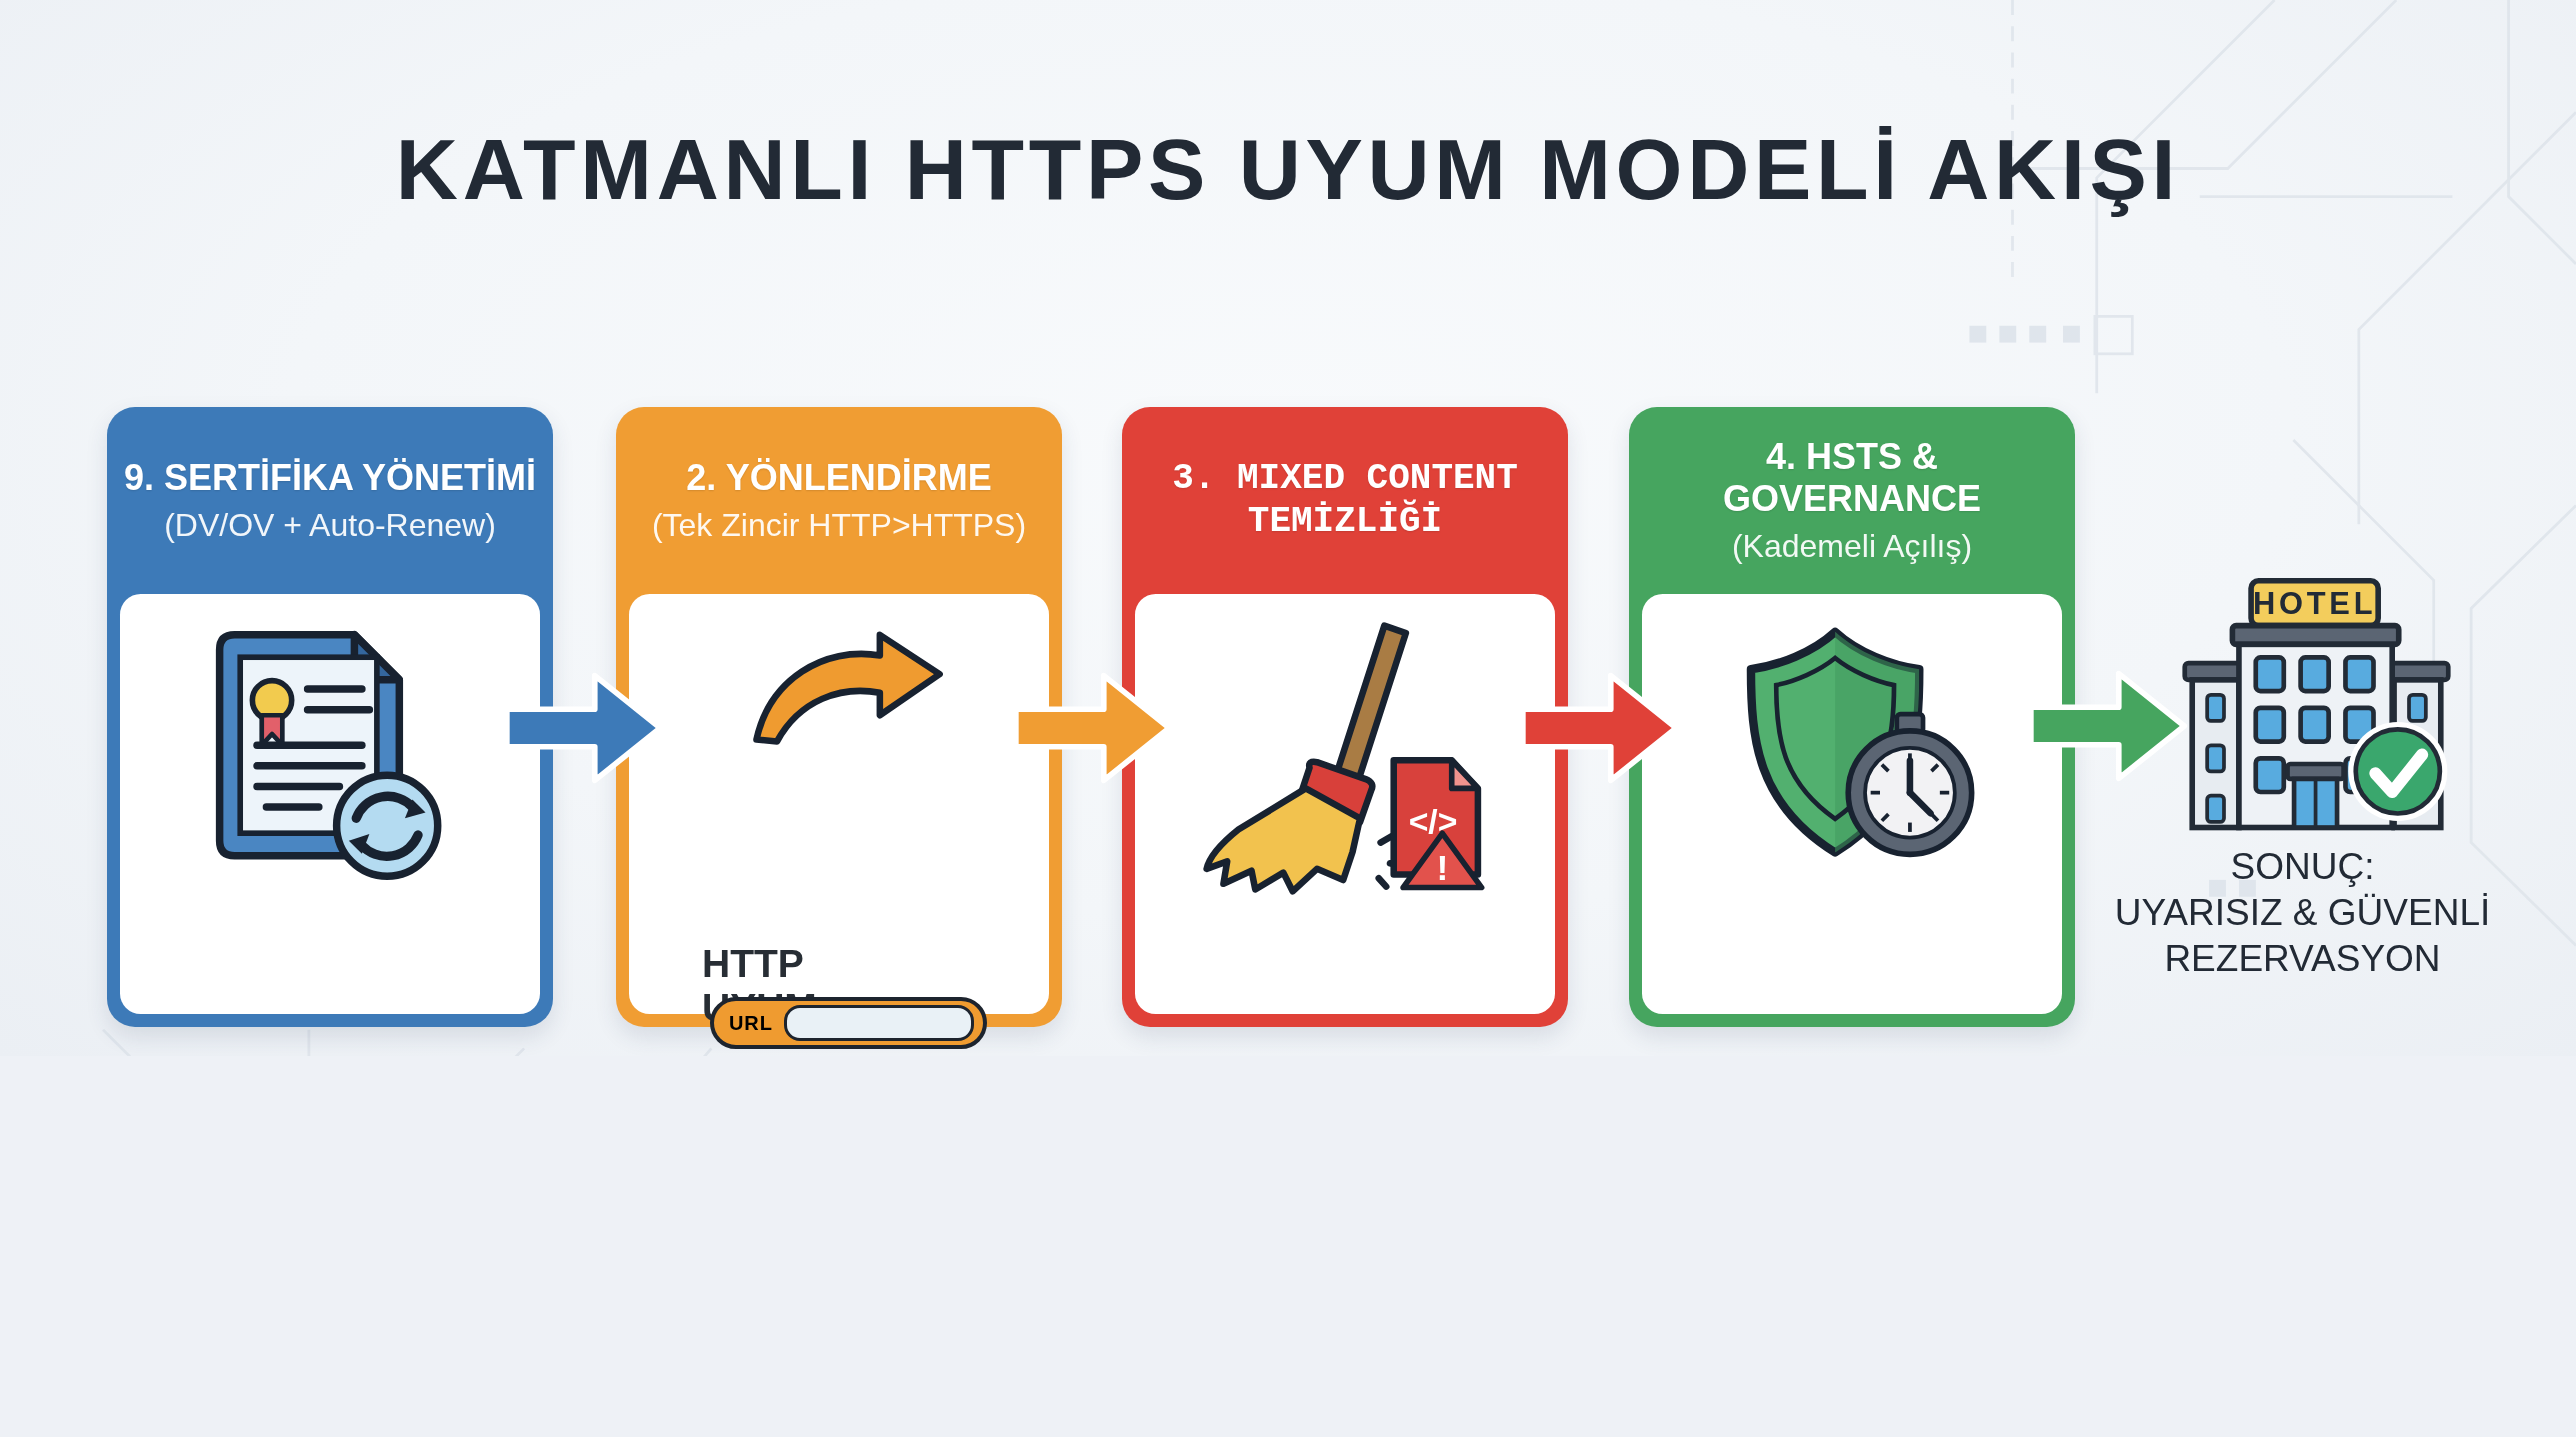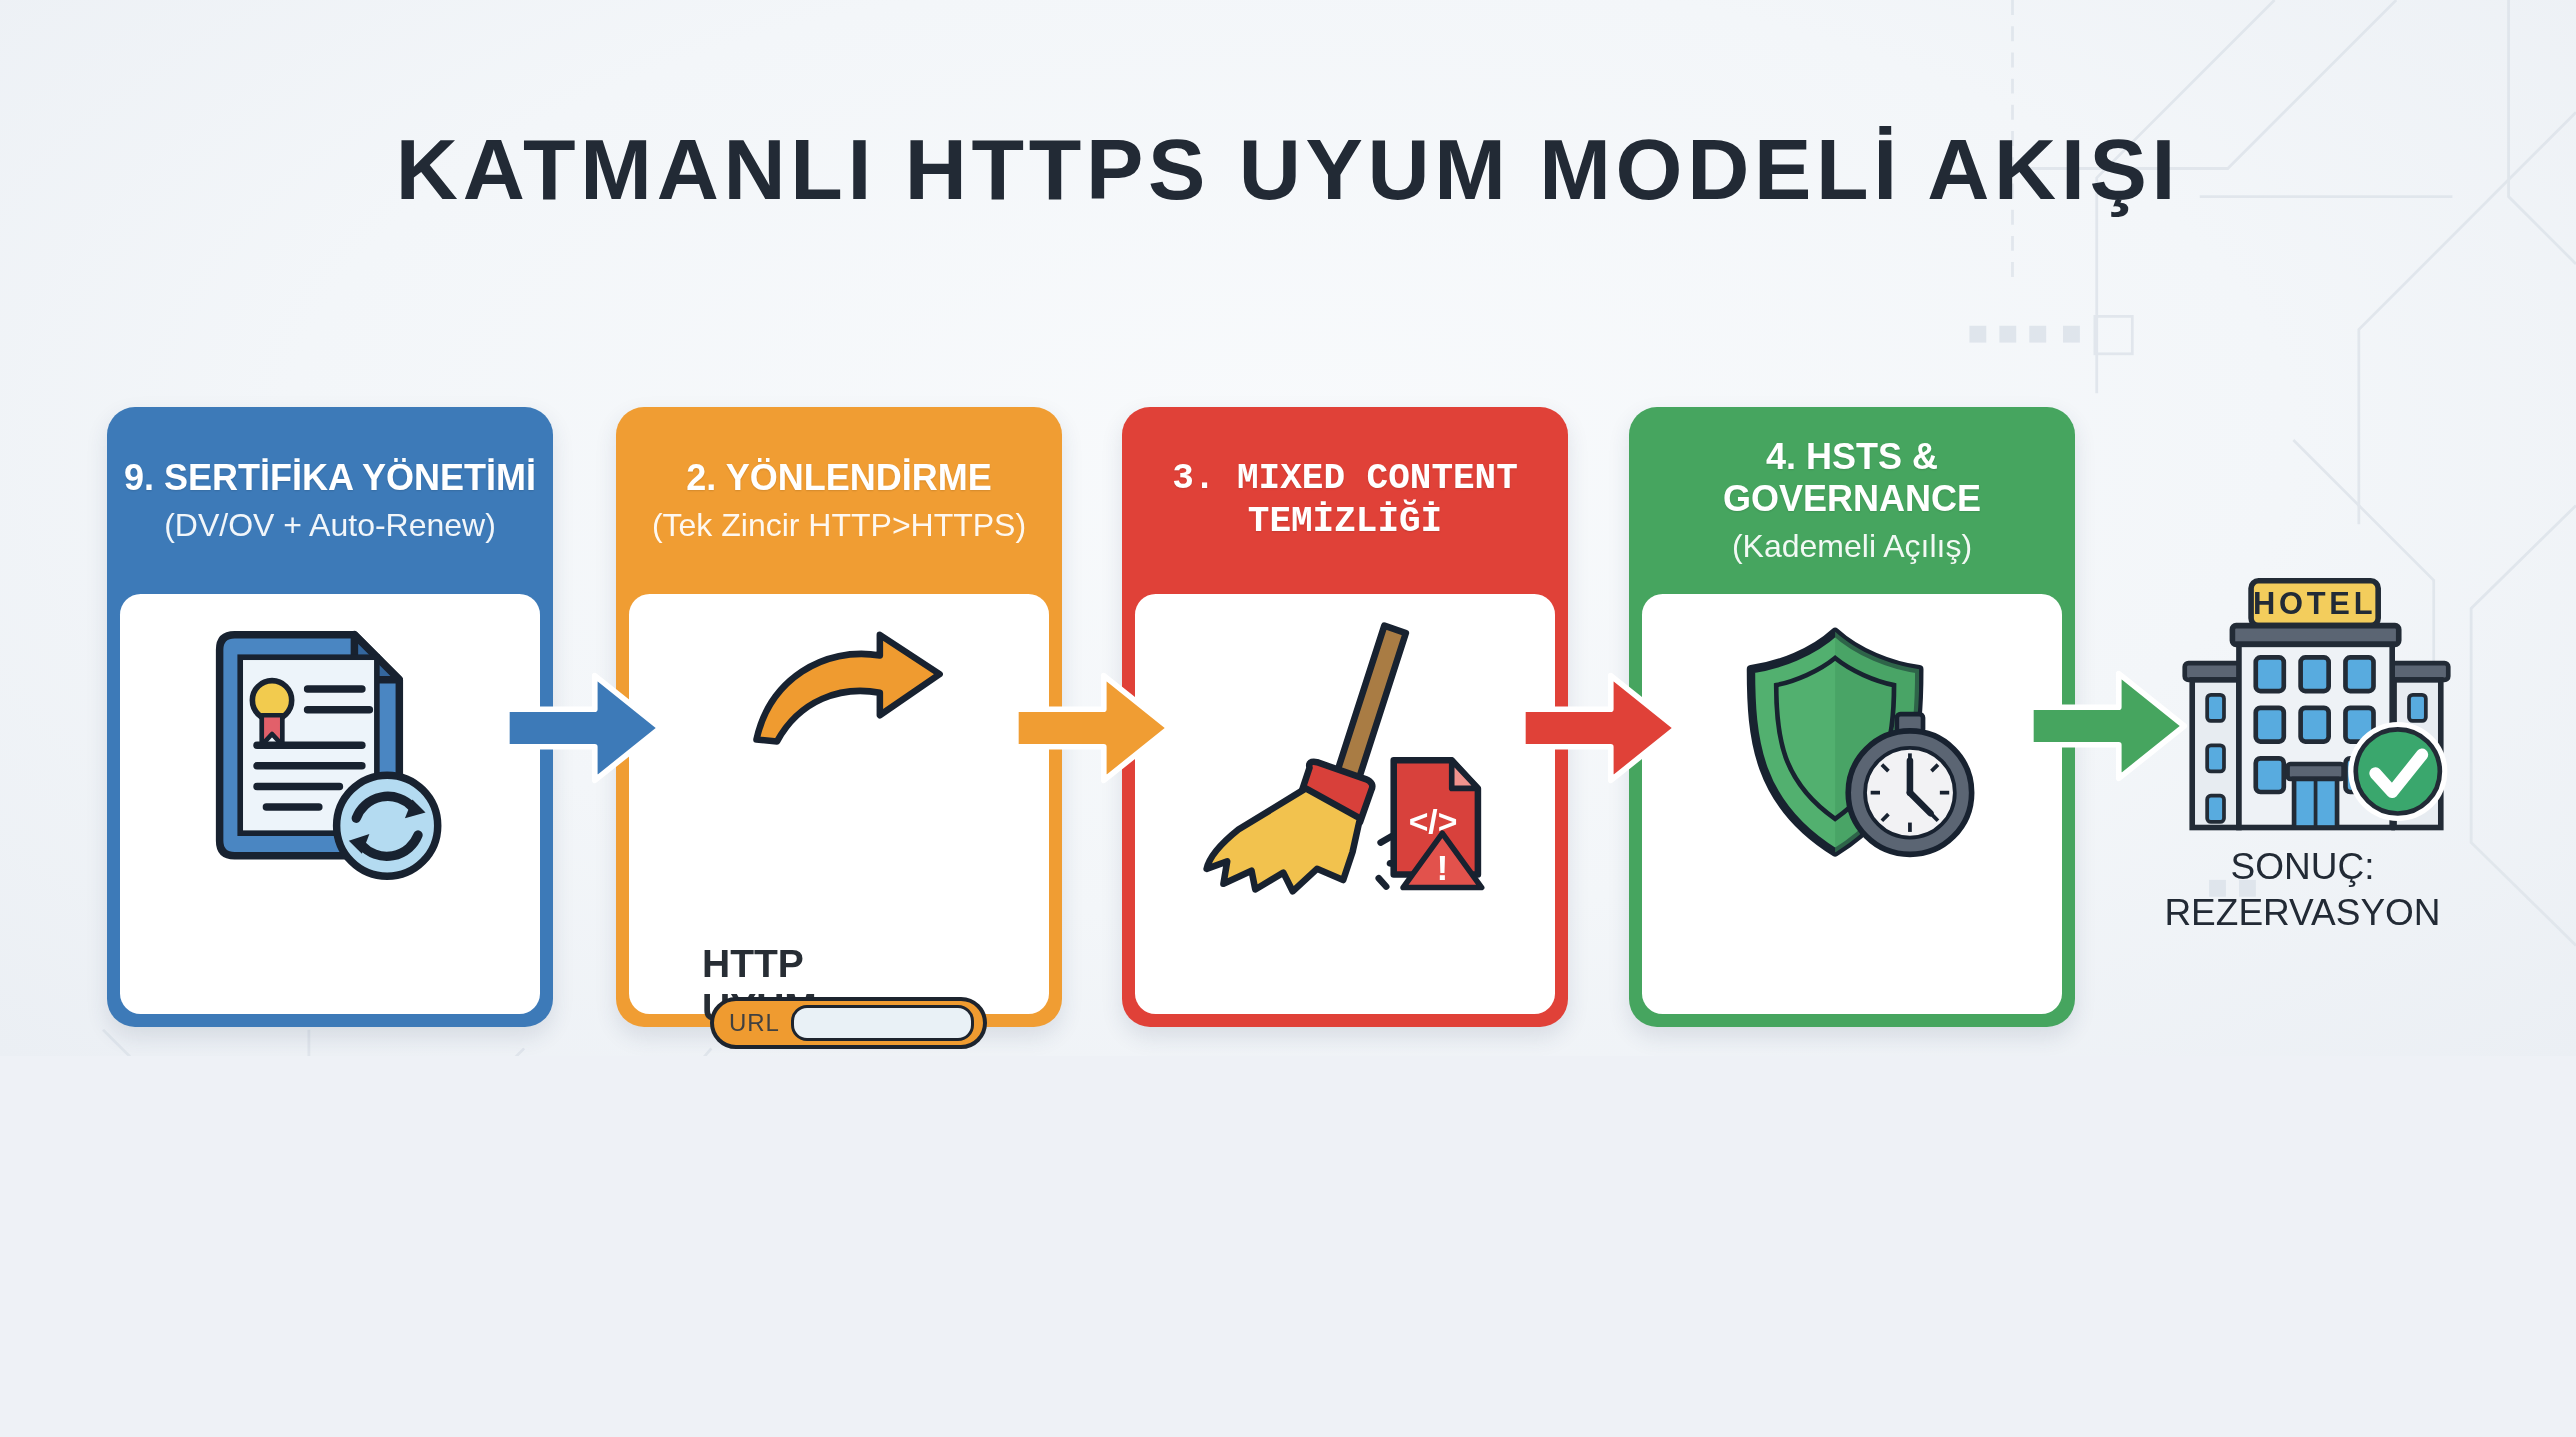--- a/index.html
+++ b/index.html
@@ -56,21 +56,21 @@
   .proto-row{
     position:absolute;left:73px;top:348px;width:288px;
     display:flex;justify-content:space-between;
     font-size:39px;font-weight:800;color:#272d34;flex-direction:column;
   }
   .url-bar{
     position:absolute;left:81px;top:403px;width:277px;height:52px;
     background:#ef9b30;border:4.7px solid #1d242e;border-radius:30px;
     display:flex;align-items:center;box-sizing:border-box;padding:0 9.4px 0 15px;
   }
-  .url-label{font-size:24px;font-weight:400;color:#404040;letter-spacing:0.9px;}
+  .url-label{font-size:20px;font-weight:700;color:#000000;letter-spacing:0.9px;}
   .url-pill{
     flex:1;height:30px;margin-left:11.2px;
     background:#e9f1f6;border:3.7px solid #1d242e;border-radius:16px;
   }
   
   .flow-arrow{position:absolute;top:670px;width:159px;height:116px;}
   .fa1{left:505px;}
   .fa2{left:1014px;}
   .fa3{left:1521px;}
   .fa4{left:2029px;top:668px;}
@@ -302,17 +302,18 @@
     <rect x="121" y="220" width="46" height="52" fill="#58abdf" stroke="#222b36" stroke-width="5"></rect>
     <path d="M144 220 V272" stroke="#222b36" stroke-width="4"></path>
 
     <circle cx="232" cy="212" r="53" fill="#ffffff"></circle>
     <circle cx="232" cy="212" r="45" fill="#3aa76d" stroke="#222b36" stroke-width="5"></circle>
     <path d="M208 214 L226 234 L258 194" fill="none" stroke="#ffffff" stroke-width="13" stroke-linecap="round" stroke-linejoin="round"></path>
   </svg>
 
   <div class="result-text">
     <div>SONUÇ:</div>
+    <div>UYARISIZ &amp; GÜVENLİ</div>
     <div>REZERVASYON</div>
   </div>
 
 </div>
 
 
 </body></html>

